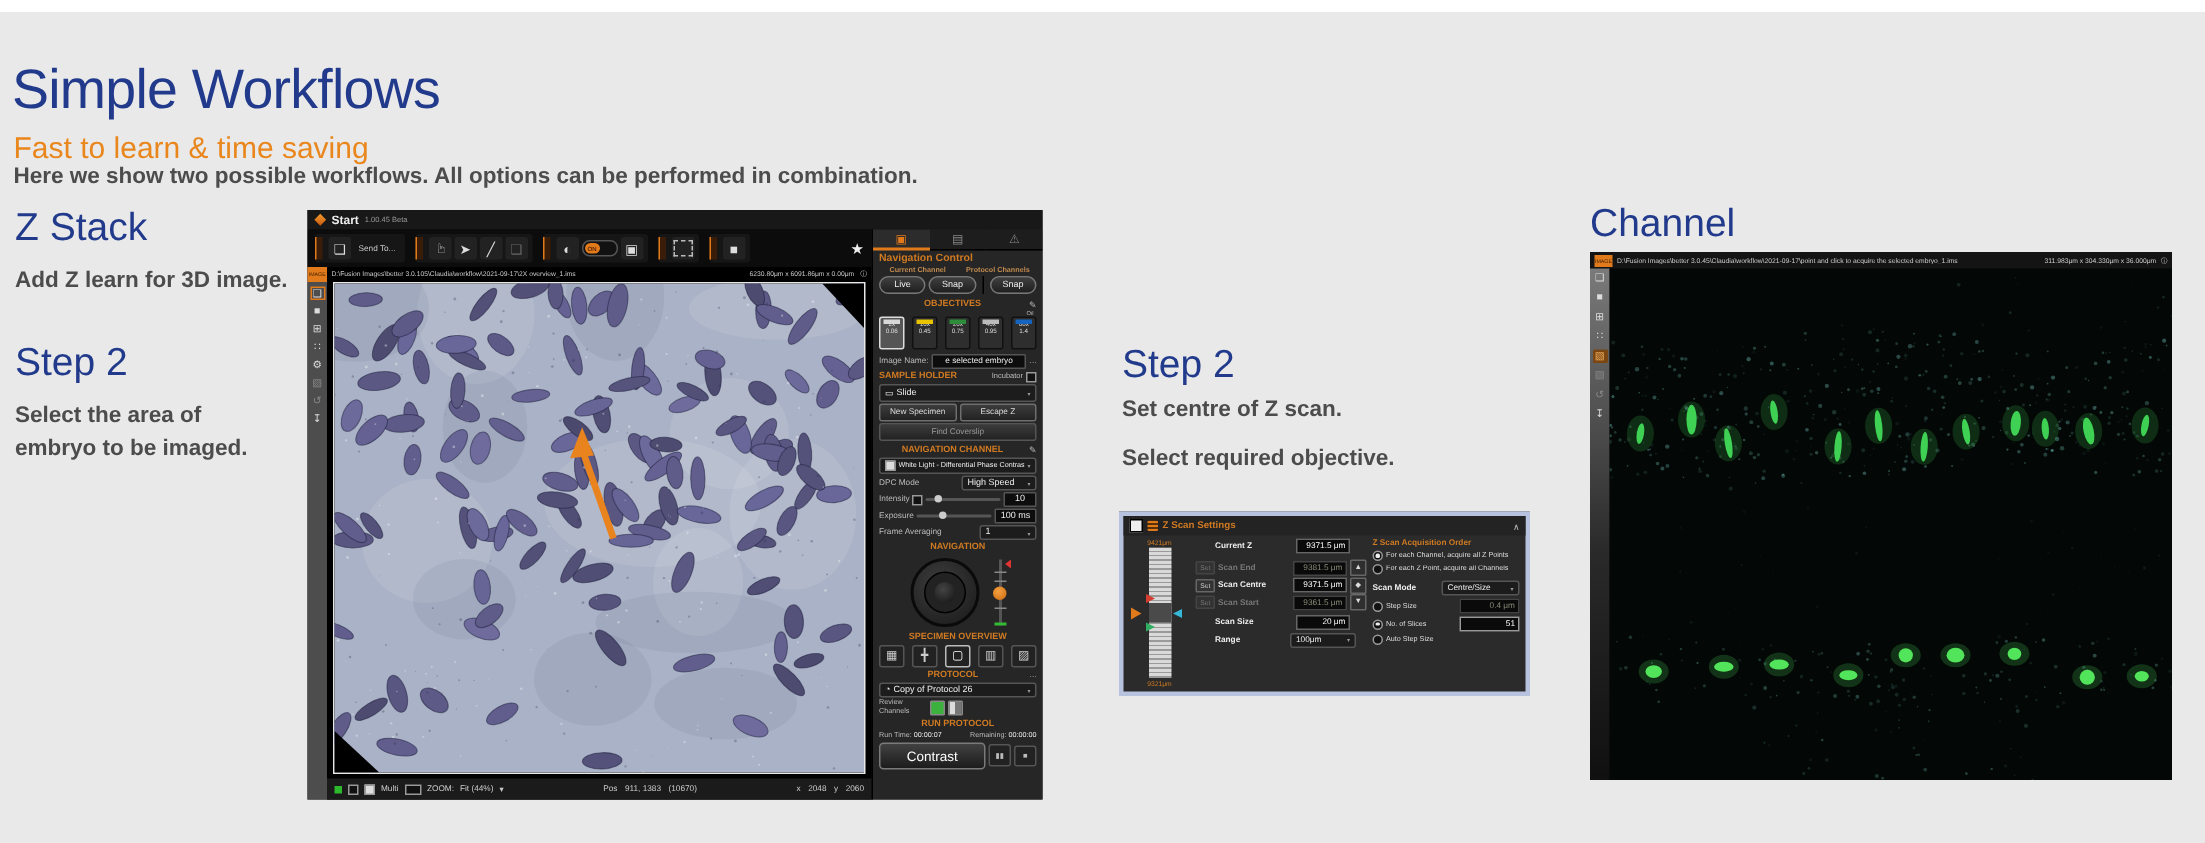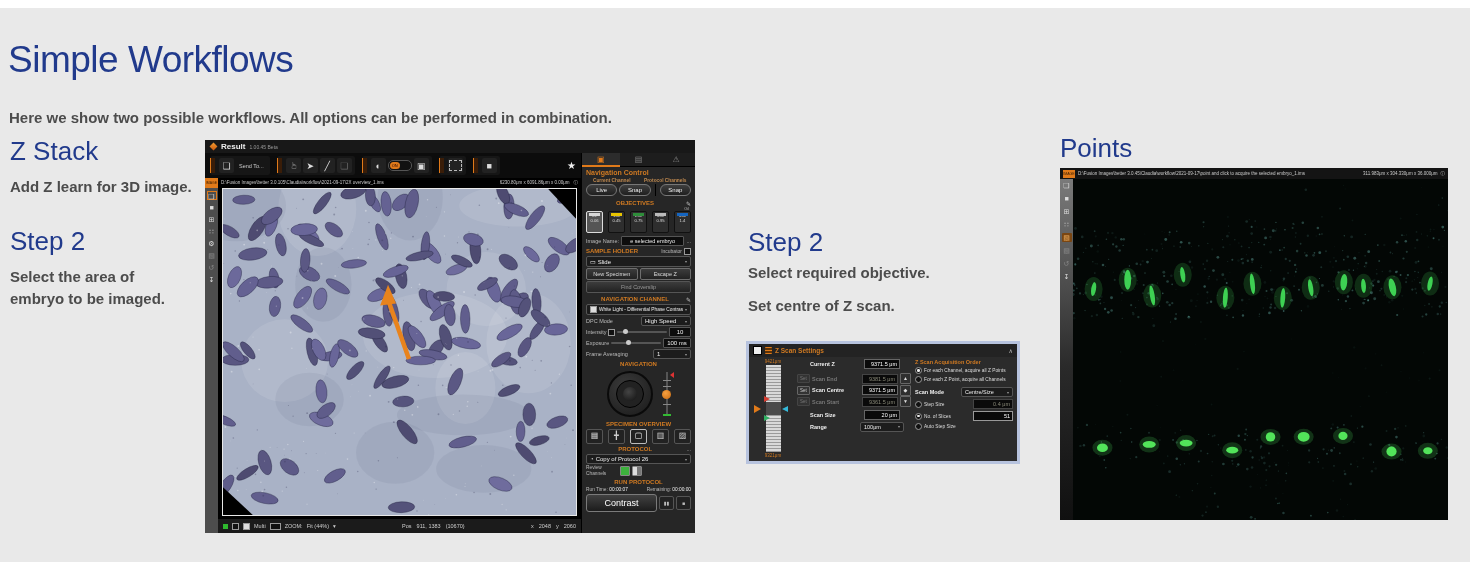--- a/index.html
+++ b/index.html
@@ -150,31 +150,32 @@
   .r-img svg{position:absolute;inset:0;width:100%;height:100%;}
   .sb-ic.hl{background:#7a4612;border-radius:1px;color:#f0b060;}
 </style>
 </head>
 <body>
 
 <div class="page">
   <div class="topband"></div>
 
   <h1 class="abs blue-h h1">Simple Workflows</h1>
+  <h2 class="abs h2">Fast to learn &amp; time saving</h2>
   <div class="abs bold-t intro">Here we show two possible workflows. All options can be performed in combination.</div>
 
   <div class="abs blue-h zstack-h">Z Stack</div>
   <div class="abs bold-t zstack-t">Add Z learn for 3D image.</div>
   <div class="abs blue-h step1-h">Step 2</div>
   <div class="abs bold-t step1-t">Select the area of embryo to be imaged.</div>
 
   <div class="abs fusion">
     <div class="f-title">
       <span class="f-logo"></span>
-      <span class="f-app">Result</span>
+      <span class="f-app">Start</span>
       <span class="f-ver">1.00.45 Beta</span>
     </div>
     <div class="f-body">
       <div class="f-left">
         <div class="f-toolbar">
           <div class="tgroup">
             <span class="ttag"></span>
             <span class="ticon">❏</span>
             <span class="t-send">Send To...</span>
           </div>
@@ -781,22 +782,22 @@
           <span class="acq">Contrast</span>
           <span class="acq-sm">▮▮</span>
           <span class="acq-sm">■</span>
         </div>
       </div>
     </div>
   </div>
 
   <div class="abs blue-h step2-h">Step 2</div>
   <div class="abs bold-t step2-t">
+    <p>Set centre of Z scan.</p>
     <p>Select required objective.</p>
-    <p>Set centre of Z scan.</p>
   </div>
 
   <div class="abs zdlg">
     <div class="z-head">
       <span class="z-cb"></span>
       <span class="z-ic"></span>
       <span class="z-title">Z Scan Settings</span>
       <span class="z-chev">∧</span>
     </div>
     <div class="z-body">
@@ -877,21 +878,21 @@
           <span class="z-val" style="width:40px;border-color:#999">51</span>
         </span>
         <span class="row">
           <span class="radio"></span>
           <span class="z-rlab dimtx">Auto Step Size</span>
         </span>
       </div>
     </div>
   </div>
 
-  <div class="abs blue-h result-h">Points</div>
+  <div class="abs blue-h result-h">Channel</div>
   <div class="abs result">
     <div class="r-title">
       <span class="r-tag">IMAGE</span>
       <span class="r-path">D:\Fusion Images\better 3.0.45\Claudia\workflow\2021-09-17\point and click to acquire the selected embryo_1.ims</span>
       <span class="r-dims">311.983μm x 304.330μm x 36.000μm</span>
       <span class="r-dims">ⓘ</span>
     </div>
     <div class="r-body">
       <div class="r-sidebar">
         <span class="sb-ic">❏</span>

